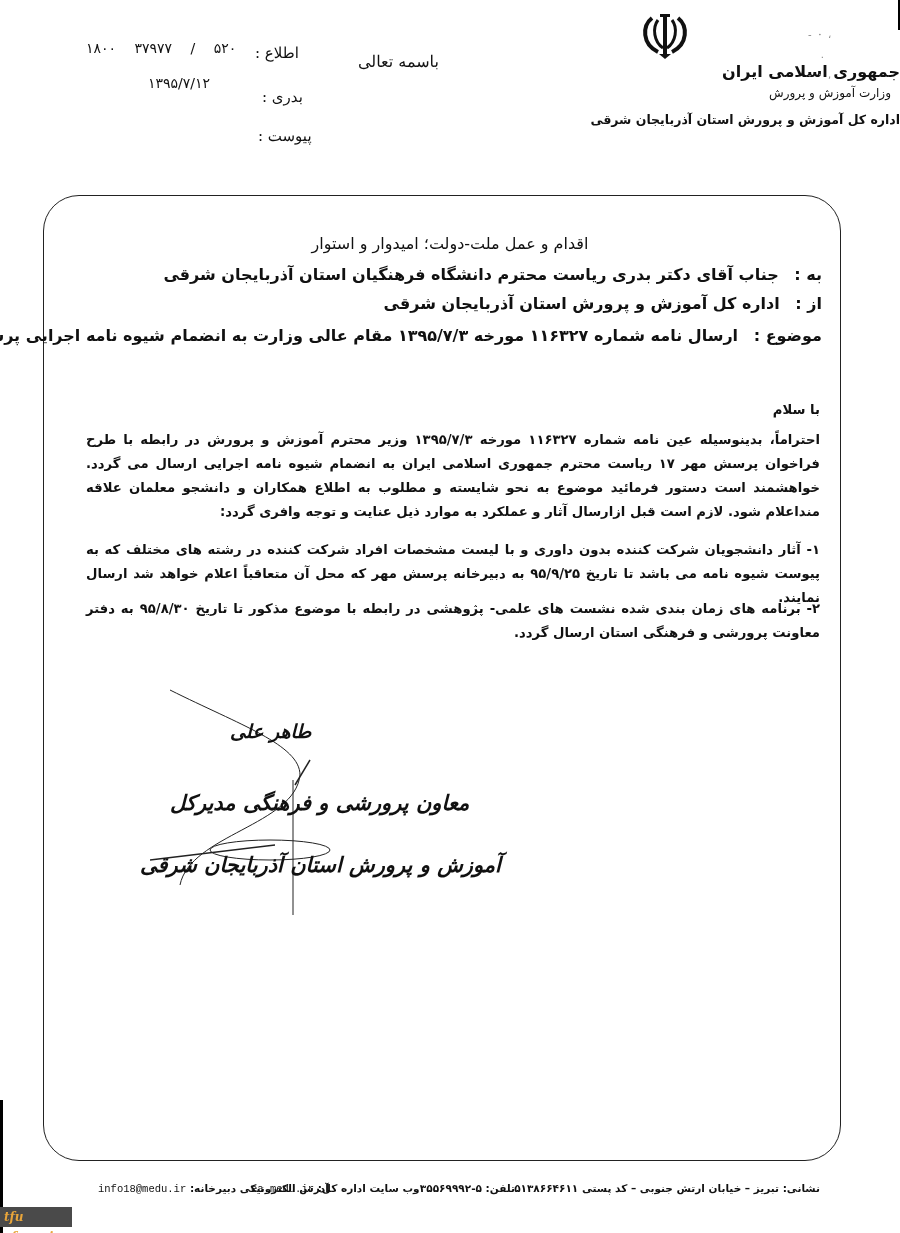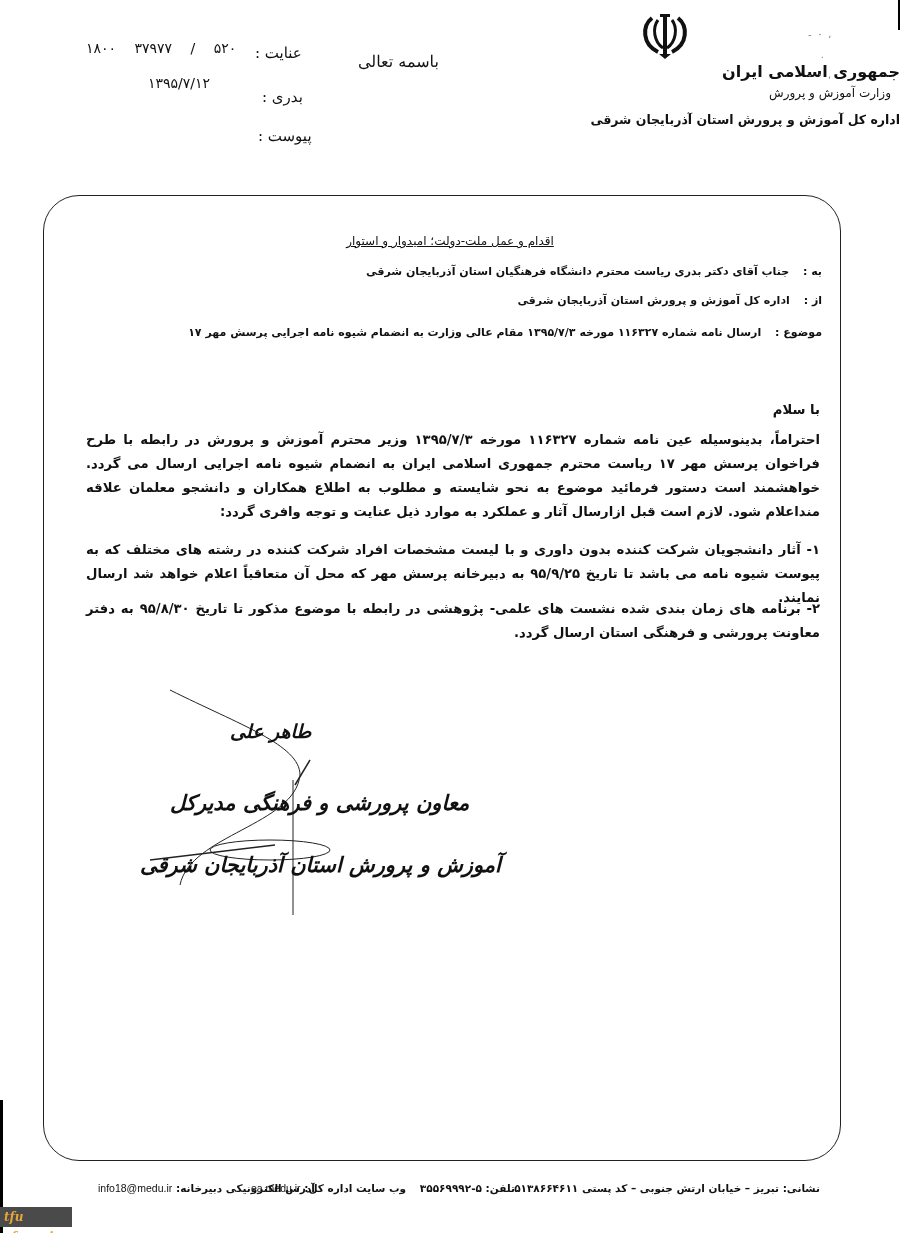--- a/index.html
+++ b/index.html
@@ -22,22 +22,22 @@
     .lbl-num { left: 255px; top: 44px; }
     .lbl-date { left: 262px; top: 88px; }
     .lbl-att { left: 258px; top: 127px; }
     .meta-val { font-size: 14px; direction: ltr; letter-spacing: 1px; white-space: nowrap; }
     .val-num { left: 86px; top: 40px; word-spacing: 14px; }
     .val-date { left: 148px; top: 75px; }
     .frame {
       left: 43px; top: 195px; width: 798px; height: 966px;
       border: 1.6px solid #222; border-radius: 36px; box-sizing: border-box;
     }
-    .slogan { left: 300px; top: 234px; width: 300px; text-align: center; font-size: 12px; text-decoration: underline; }
-    .addr-row { right: 78px; font-weight: bold; font-size: 11px; white-space: nowrap; }
+    .slogan { left: 300px; top: 234px; width: 300px; text-align: center; font-size: 16px; }
+    .addr-row { right: 78px; font-weight: bold; font-size: 16px; white-space: nowrap; }
     .to-row { top: 265px; }
     .from-row { top: 294px; }
     .subj-row { top: 326px; }
     .addr-row .k { margin-left: 10px; }
     .body-text {
       right: 80px; left: 86px; font-weight: bold; font-size: 13.2px; line-height: 24px;
       text-align: justify;
     }
     .salam { top: 398px; }
     .para1 { top: 428px; }
@@ -49,21 +49,21 @@
     }
     .sig-name { left: 230px; top: 720px; font-size: 19px; }
     .sig-title1 { left: 170px; top: 790px; }
     .sig-title2 { left: 140px; top: 852px; text-align: center; }
     .sig-svg { left: 150px; top: 685px; width: 240px; height: 230px; }
     .footer { top: 1182px; font-weight: bold; font-size: 10.5px; white-space: nowrap; }
     .foot-addr { right: 80px; }
     .foot-phone { right: 385px; }
     .foot-web { left: 225px; }
     .foot-email { left: 72px; }
-    .foot-ltr { direction: ltr; unicode-bidi: embed; font-weight: normal; font-family: Liberation Sans, sans-serif; padding-left: 26px; }
+    .foot-ltr { direction: ltr; unicode-bidi: embed; font-weight: normal; font-family: Liberation Mono, monospace; padding-left: 26px; }
     .badge {
       left: 0; top: 1207px; width: 72px; height: 20px; background: #4a4a4a;
       color: #e8a53a; font-size: 12px; font-style: italic; font-weight: bold;
       direction: ltr; line-height: 20px; padding-left: 4px; box-sizing: border-box;
       font-family: "DejaVu Serif", serif;
     }
     .scan-edge { left: 0; top: 1100px; width: 3px; height: 133px; background: #000; }
     .scan-edge-r { right: 0; top: 0; width: 2px; height: 30px; background: #000; }
   </style>
 </head>
@@ -81,21 +81,21 @@
   <path d="M29 42 L35 47 L41 42 Z" fill="#111"></path>
   <rect x="30" y="2" width="10" height="3" fill="#111"></rect>
 </svg>
 <div class="abs hdr-line hdr1">جمهوری اسلامی ایران</div>
 <div class="abs hdr-line hdr2">وزارت آموزش و پرورش</div>
 <div class="abs hdr-line hdr3">اداره کل آموزش و پرورش استان آذربایجان شرقی</div>
 <div class="abs scribble">- ・ ،<br>&nbsp;&nbsp;&nbsp;&nbsp;.<br>- ・ ,</div>
 
 <div class="abs bismillah">باسمه تعالی</div>
 
-<div class="abs meta-label lbl-num">عنایت :</div>
+<div class="abs meta-label lbl-num">اطلاع :</div>
 <div class="abs meta-val val-num">۱۸۰۰   ۳۷۹۷۷ / ۵۲۰</div>
 <div class="abs meta-label lbl-date">بدری :</div>
 <div class="abs meta-val val-date">۱۳۹۵/۷/۱۲</div>
 <div class="abs meta-label lbl-att">پیوست :</div>
 
 <div class="abs frame"></div>
 
 <div class="abs slogan">اقدام و عمل ملت-دولت؛ امیدوار و استوار</div>
 
 <div class="abs addr-row to-row">

